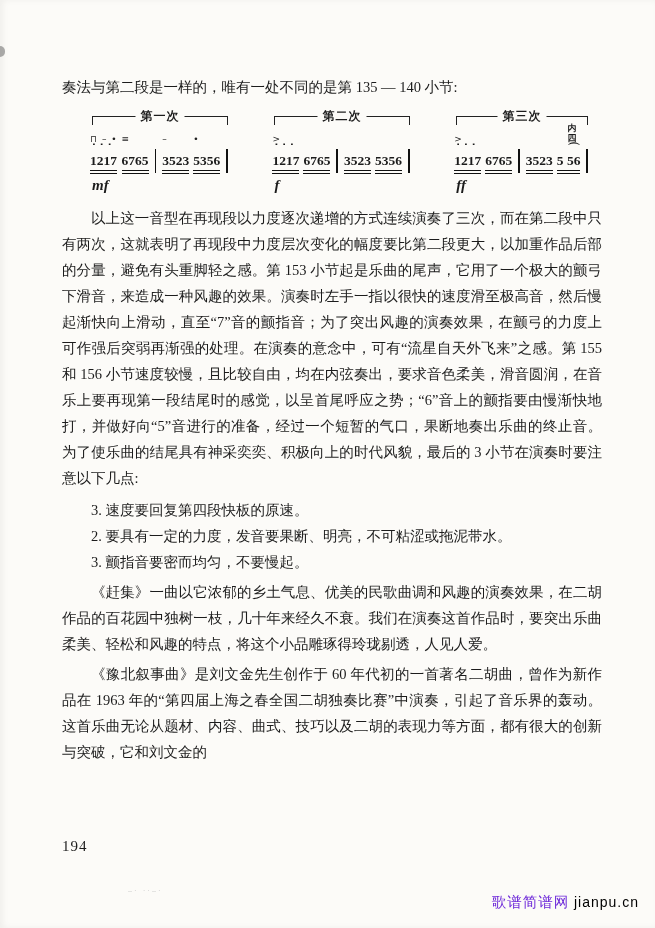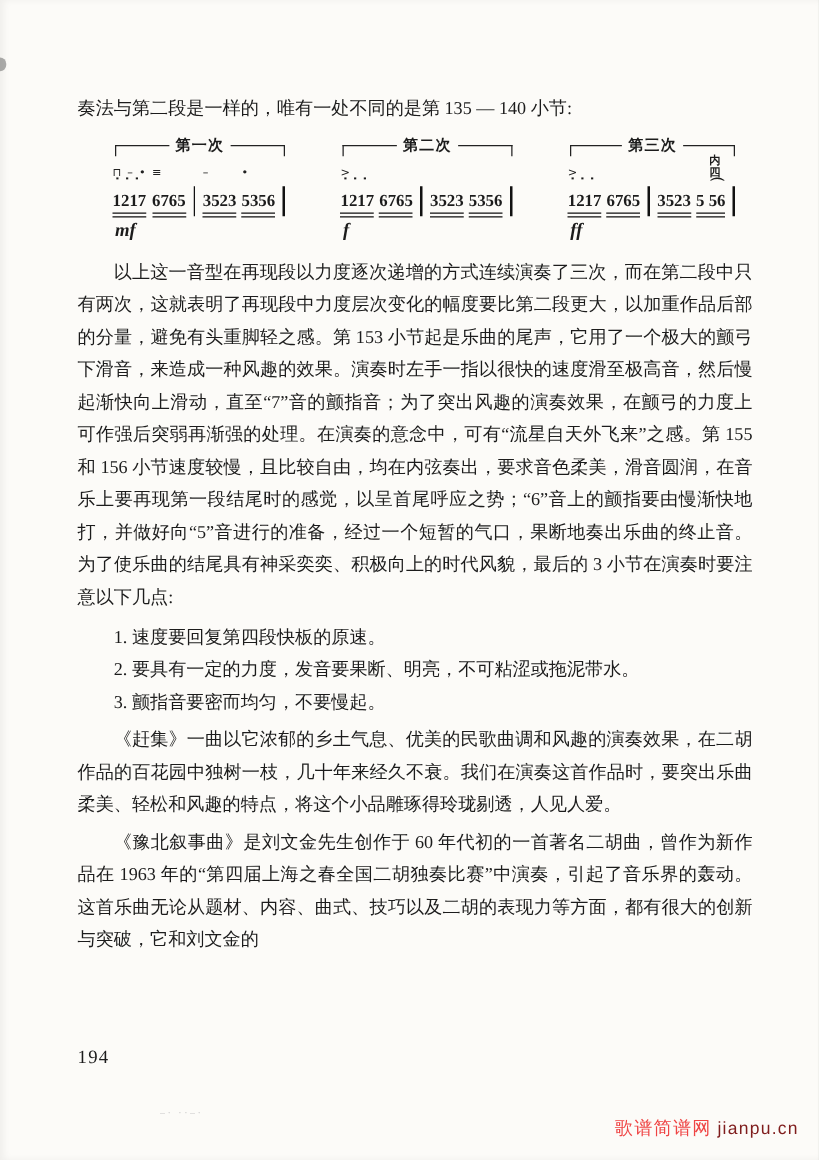--- a/index.html
+++ b/index.html
@@ -40,22 +40,22 @@
   .in-dot{font-size:10px;line-height:5px;}
   .in-top{font-size:11px;line-height:11px;}
   .in-bot{font-size:12px;line-height:13px;border-bottom:1.4px solid #111;padding:0 1px;}
 
   .heading{margin-top:10px;font-size:19px;line-height:30px;text-align:center;letter-spacing:2px;font-weight:500;}
   .author{margin-top:16px;text-align:right;padding-right:14px;font-size:14.5px;line-height:26px;}
   .p4{margin-top:4px;}
 
   .page-number{position:absolute;left:62px;top:838px;font-size:15px;letter-spacing:1px;}
   .watermark{position:absolute;right:16px;bottom:16px;font-size:14.5px;letter-spacing:1px;}
-  .wm-cn{color:#ef4444;font-family:Liberation Mono, monospace;}
-  .wm-en{color:#7f1d1d;font-family:"Liberation Sans",sans-serif;font-size:14px;}
+  .wm-cn{color:#6d28d9;font-family:Liberation Mono, monospace;}
+  .wm-en{color:#000000;font-family:"Liberation Sans",sans-serif;font-size:14px;}
 
   .scan-speck{position:absolute;left:0;top:46px;width:5px;height:11px;background:#6a6a6a;border-radius:0 5px 5px 0;opacity:.55;}
   .scan-dashes{position:absolute;left:128px;top:886px;font-size:8px;color:#c9c9c9;letter-spacing:2px;}
 </style>
 </head>
 <body>
 
 <div class="page">
   <div class="scan-speck"></div>
 
@@ -160,21 +160,21 @@
           </span>
           <span class="m-barline"></span>
         </div>
         <div class="m-dyn">ff</div>
       </div>
     </div>
 
     <p class="indent p2">以上这一音型在再现段以力度逐次递增的方式连续演奏了三次，而在第二段中只有两次，这就表明了再现段中力度层次变化的幅度要比第二段更大，以加重作品后部的分量，避免有头重脚轻之感。第 153 小节起是乐曲的尾声，它用了一个极大的颤弓下滑音，来造成一种风趣的效果。演奏时左手一指以很快的速度滑至极高音，然后慢起渐快向上滑动，直至“7”音的颤指音；为了突出风趣的演奏效果，在颤弓的力度上可作强后突弱再渐强的处理。在演奏的意念中，可有“流星自天外飞来”之感。第 155 和 156 小节速度较慢，且比较自由，均在内弦奏出，要求音色柔美，滑音圆润，在音乐上要再现第一段结尾时的感觉，以呈首尾呼应之势；“6”音上的颤指要由慢渐快地打，并做好向“5”音进行的准备，经过一个短暂的气口，果断地奏出乐曲的终止音。为了使乐曲的结尾具有神采奕奕、积极向上的时代风貌，最后的 3 小节在演奏时要注意以下几点:</p>
 
     <div class="list">
-      <p class="indent">1. 速度要回复第四段快板的原速。</p>
+      <p class="indent">3. 速度要回复第四段快板的原速。</p>
       <p class="indent">2. 要具有一定的力度，发音要果断、明亮，不可粘涩或拖泥带水。</p>
       <p class="indent">3. 颤指音要密而均匀，不要慢起。</p>
     </div>
 
     <p class="indent p3">《赶集》一曲以它浓郁的乡土气息、优美的民歌曲调和风趣的演奏效果，在二胡作品的百花园中独树一枝，几十年来经久不衰。我们在演奏这首作品时，要突出乐曲柔美、轻松和风趣的特点，将这个小品雕琢得玲珑剔透，人见人爱。</p>
 
 
 
     <p class="indent p4">《豫北叙事曲》是刘文金先生创作于 60 年代初的一首著名二胡曲，曾作为新作品在 1963 年的“第四届上海之春全国二胡独奏比赛”中演奏，引起了音乐界的轰动。这首乐曲无论从题材、内容、曲式、技巧以及二胡的表现力等方面，都有很大的创新与突破，它和刘文金的</p>
   </div>

